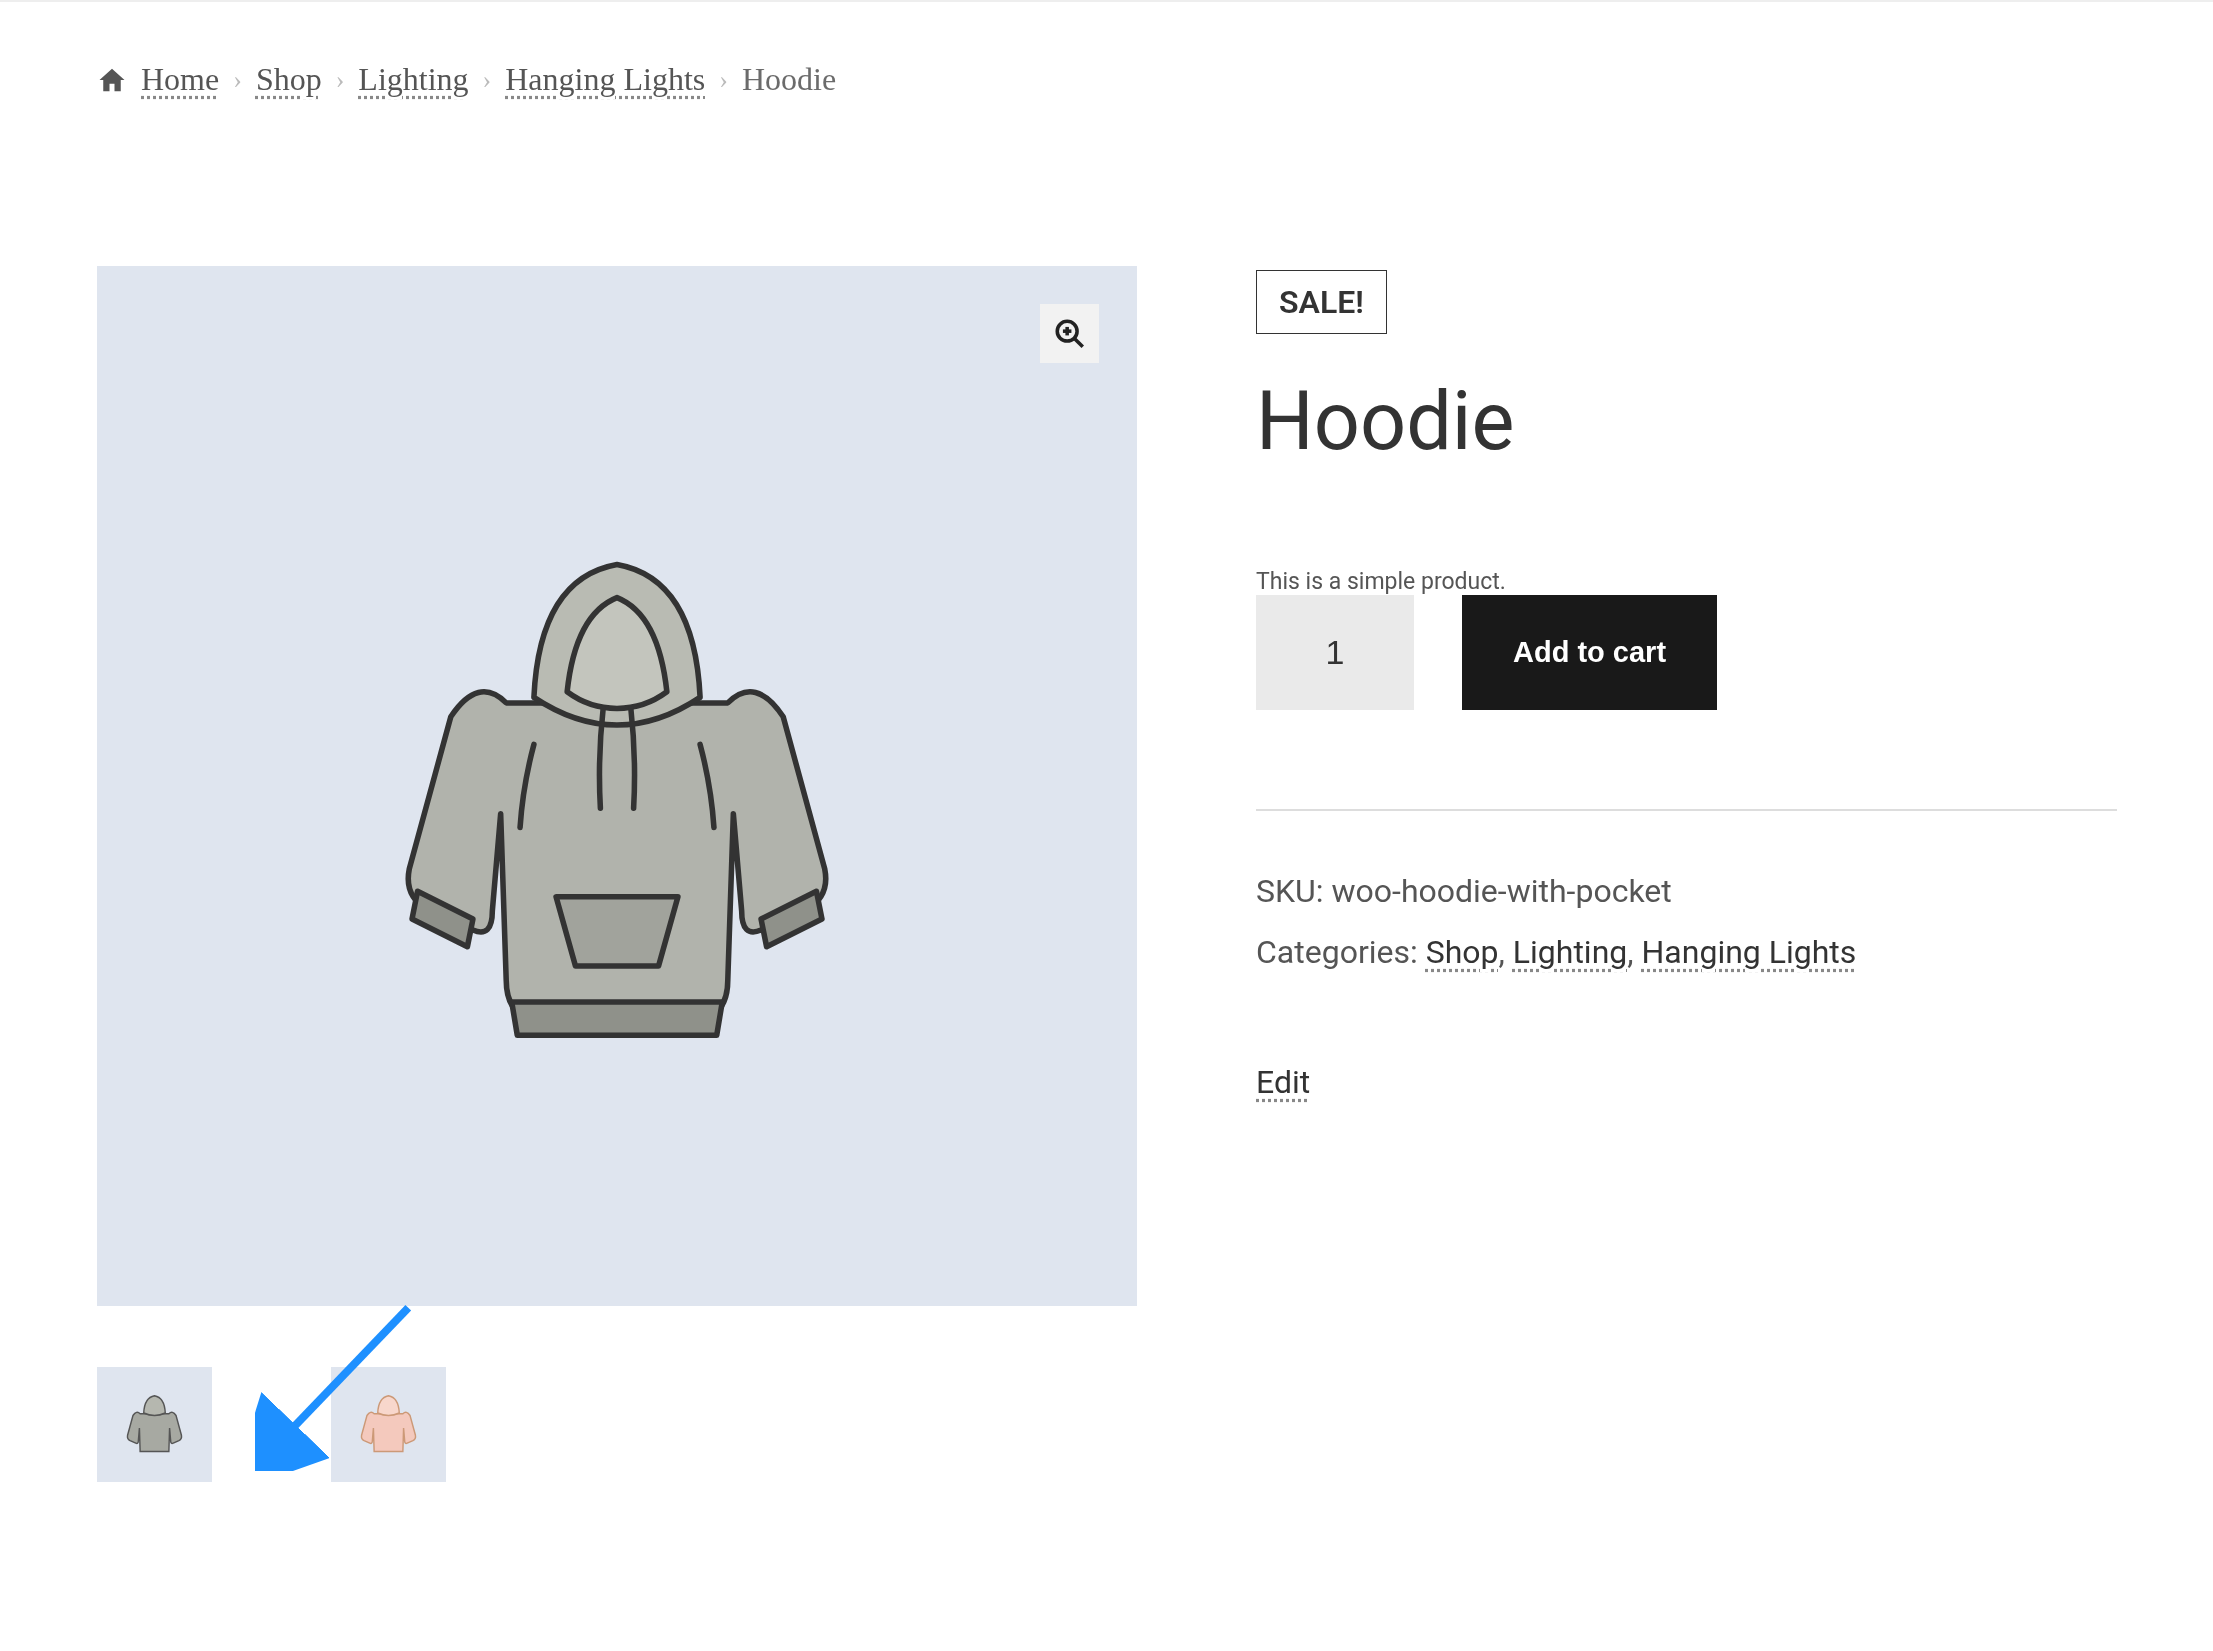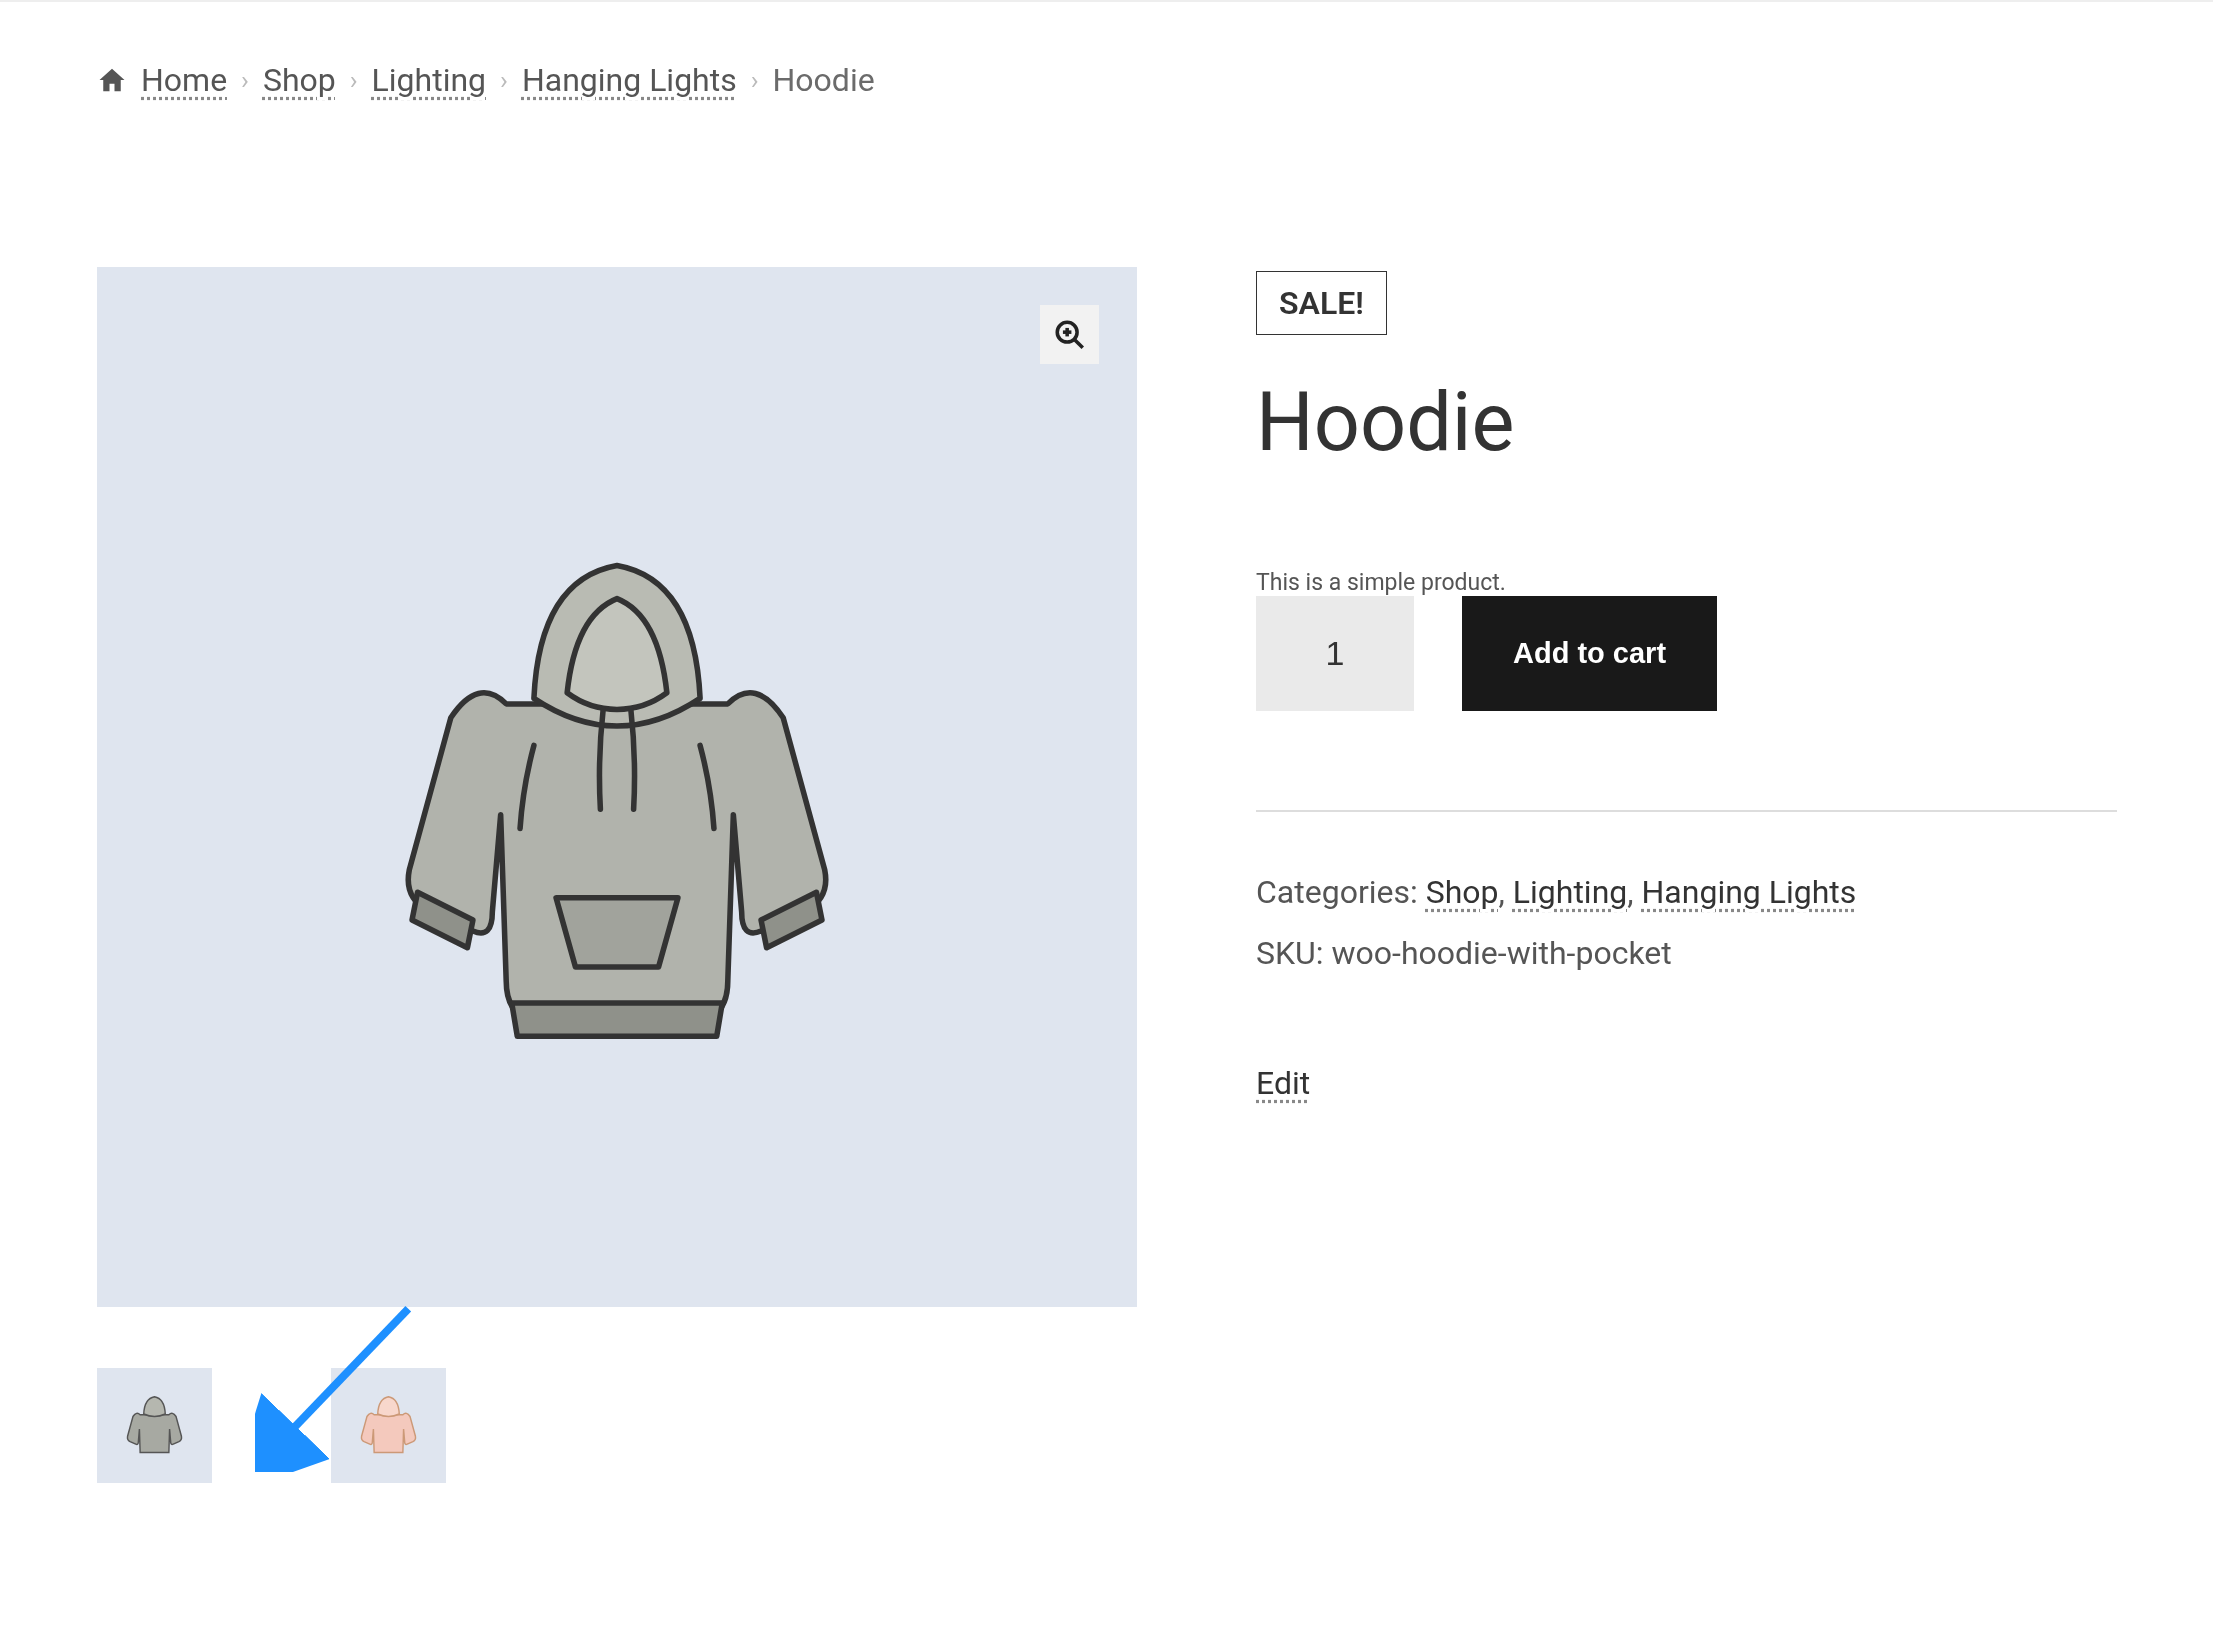--- a/index.html
+++ b/index.html
@@ -17,20 +17,21 @@
     margin: 0 auto;
   }
   
   .breadcrumb {
     display: flex;
     align-items: center;
     gap: 14px;
     font-size: 32px;
     color: #6b6b6b;
     margin-bottom: 168px;
+    font-family: Liberation Serif, serif;
   }
   .breadcrumb a {
     color: #555;
     text-decoration: underline dotted #888;
     text-underline-offset: 6px;
   }
   .breadcrumb .sep {
     color: #bbb;
     font-size: 26px;
   }
@@ -241,24 +242,24 @@
       <h1 class="title">Hoodie</h1>
       <p class="desc">This is a simple product.</p>
 
       <div class="cart-row">
         <input class="qty" type="text" value="1" style="">
         <button class="add-btn">Add to cart</button>
       </div>
 
       <div class="meta">
         <div>
+          <span>SKU: </span><span>woo-hoodie-with-pocket</span>
+        </div>
+        <div>
           <span>Categories: </span><a href="#">Shop</a>, <a href="#">Lighting</a>, <a href="#">Hanging Lights</a>
-        </div>
-        <div>
-          <span>SKU: </span><span>woo-hoodie-with-pocket</span>
         </div>
         <a class="edit-link" href="#">Edit</a>
       </div>
     </div>
 
   </div>
 </div>
 
 
 </body></html>

